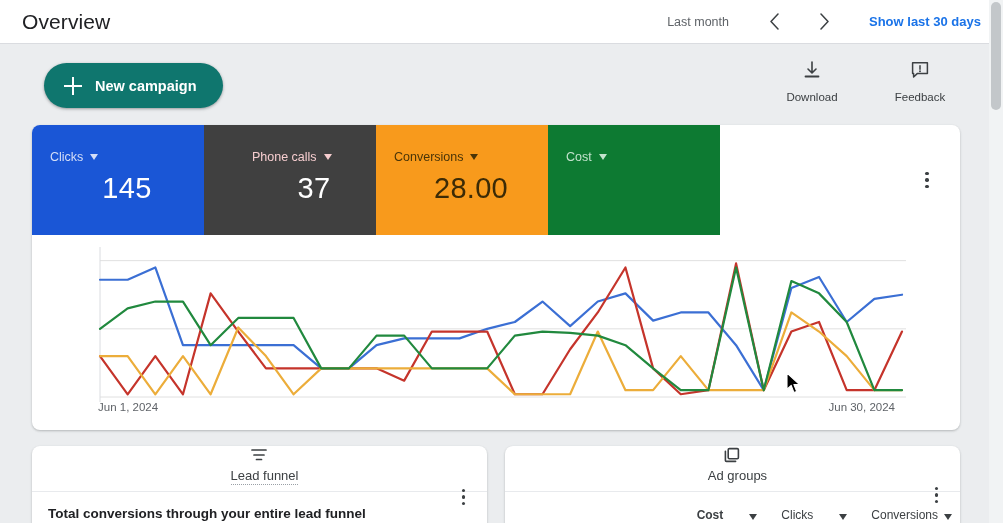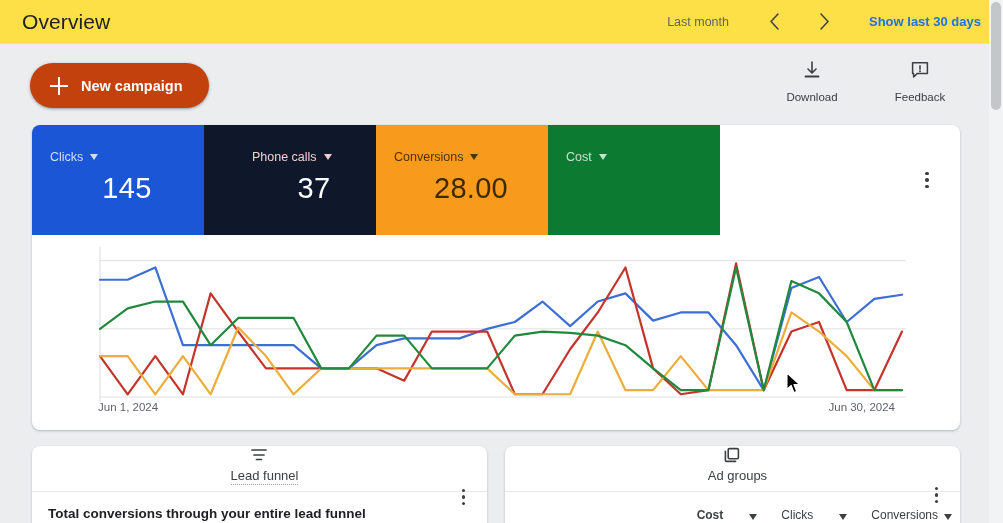--- a/index.html
+++ b/index.html
@@ -12,21 +12,21 @@
   #app {
     position: relative;
     width: 1003px; height: 523px;
     background: #ebedef;
   }
 
   
   .header {
     position: absolute; top: 0; left: 0;
     width: 993px; height: 44px;
-    background: #fde047;
+    background: #ffffff;
     border-bottom: 1px solid #dadce0;
     display: flex; align-items: center; text-align: right;
   }
   .page-title {
     margin-left: 22px;
     font-size: 21px;
     color: #202124;
     font-weight: 400;
     letter-spacing: .1px;
   }
@@ -73,23 +73,23 @@
     cursor: pointer;
     white-space: nowrap;
   }
 
   
   .action-bar {
     position: absolute; top: 44px; left: 0;
     width: 993px; height: 73px;
   }
   .new-campaign {
-    position: absolute; left: 30px; top: 19px;
+    position: absolute; left: 44px; top: 19px;
     height: 45px;
-    background: #c2410c;
+    background: #0f766e;
     border-radius: 23px;
     display: flex; align-items: center;
     padding: 0 26px 0 20px;
     gap: 13px;
     cursor: pointer;
     box-shadow: 0 1px 2px rgba(60,64,67,.3), 0 1px 3px 1px rgba(60,64,67,.15);
   }
   .plus-icon {
     position: relative; width: 18px; height: 18px;
   }
@@ -276,21 +276,21 @@
 
   <div class="metric-card">
     <div class="tiles" id="tiles">
         <div class="tile" style="background: rgb(26, 86, 214);">
           <div class="t-name" style="color:#d4def7">
             <span>Clicks</span>
             <span class="cdown"></span>
           </div>
           <div class="t-value" style="color:#ffffff">145</div>
         </div>
-        <div class="tile" style="background: #0f172a; padding-left: 48px;">
+        <div class="tile" style="background: #404040; padding-left: 48px;">
           <div class="t-name" style="color:#f6cdcf">
             <span>Phone calls</span>
             <span class="cdown"></span>
           </div>
           <div class="t-value" style="color:#ffffff">37</div>
         </div>
         <div class="tile" style="background: rgb(248, 154, 28);">
           <div class="t-name" style="color:#4a3508">
             <span>Conversions</span>
             <span class="cdown"></span>

